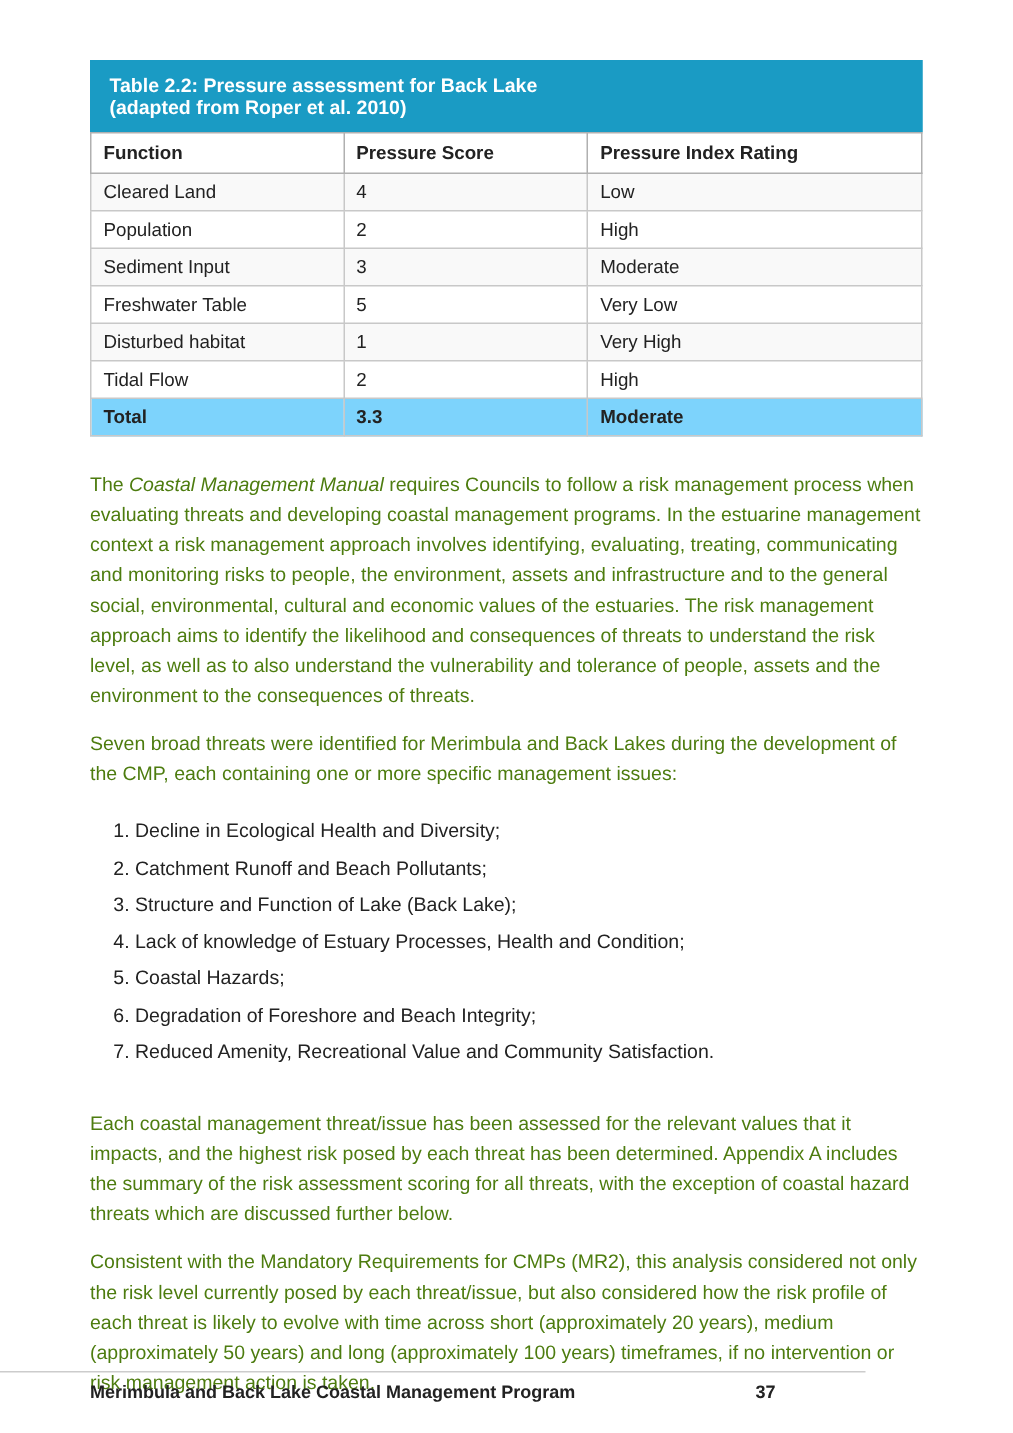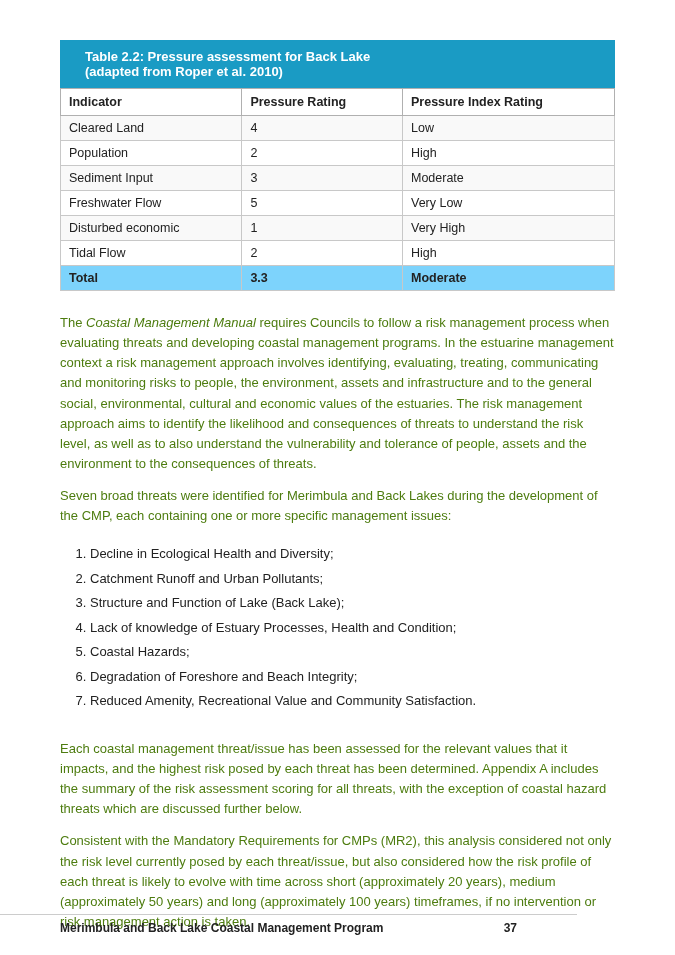--- a/index.html
+++ b/index.html
@@ -15,21 +15,21 @@
 
     
     .table-container {
       margin-bottom: 22px;
     }
     .table-title {
       background: #1a9bc4;
       color: #fff;
       font-weight: bold;
       font-size: 13px;
-      padding: 8px 24px;
+      padding: 8px 12px;
       border: 1.5px solid #1a9bc4;
     }
     table {
       width: 100%;
       border-collapse: collapse;
       border: 1.5px solid #b0b0b0;
       border-top: none;
     }
     table thead tr th {
       background: #fff;
@@ -100,48 +100,48 @@
 <body>
 
 <div class="table-container">
   <div class="table-title">
     <span>Table 2.2: Pressure assessment for Back Lake</span><br>
     <span>(adapted from Roper et al. 2010)</span>
   </div>
   <table>
     <thead>
       <tr>
-        <th>Indicator</th>
-        <th>Pressure Rating</th>
+        <th>Function</th>
+        <th>Pressure Score</th>
         <th>Pressure Index Rating</th>
       </tr>
     </thead>
     <tbody id="table-body">
     <tr>
           <td>Cleared Land</td>
           <td>4</td>
           <td>Low</td>
         </tr>
         <tr>
           <td>Population</td>
           <td>2</td>
           <td>High</td>
         </tr>
         <tr>
           <td>Sediment Input</td>
           <td>3</td>
           <td>Moderate</td>
         </tr>
         <tr>
-          <td>Freshwater Flow</td>
+          <td>Freshwater Table</td>
           <td>5</td>
           <td>Very Low</td>
         </tr>
         <tr>
-          <td>Disturbed economic</td>
+          <td>Disturbed habitat</td>
           <td>1</td>
           <td>Very High</td>
         </tr>
         <tr>
           <td>Tidal Flow</td>
           <td>2</td>
           <td>High</td>
         </tr>
         <tr class="total-row">
           <td>Total</td>
@@ -153,21 +153,21 @@
 </div>
 
 <p class="body-text">
   The <em>Coastal Management Manual</em> requires Councils to follow a risk management process when evaluating threats and developing coastal management programs. In the estuarine management context a risk management approach involves identifying, evaluating, treating, communicating and monitoring risks to people, the environment, assets and infrastructure and to the general social, environmental, cultural and economic values of the estuaries. The risk management approach aims to identify the likelihood and consequences of threats to understand the risk level, as well as to also understand the vulnerability and tolerance of people, assets and the environment to the consequences of threats.
 </p>
 
 <p class="body-text">Seven broad threats were identified for Merimbula and Back Lakes during the development of the CMP, each containing one or more specific management issues:</p>
 
 <ol class="threat-list" id="threat-list">
 <li>Decline in Ecological Health and Diversity;</li>
-    <li>Catchment Runoff and Urban Pollutants;</li>
+    <li>Catchment Runoff and Beach Pollutants;</li>
     <li>Structure and Function of Lake (Back Lake);</li>
     <li>Lack of knowledge of Estuary Processes, Health and Condition;</li>
     <li>Coastal Hazards;</li>
     <li>Degradation of Foreshore and Beach Integrity;</li>
     <li>Reduced Amenity, Recreational Value and Community Satisfaction.</li>
   </ol>
 
 <div class="spacer"></div>
 
 <p class="body-text">Each coastal management threat/issue has been assessed for the relevant values that it impacts, and the highest risk posed by each threat has been determined. Appendix A includes the summary of the risk assessment scoring for all threats, with the exception of coastal hazard threats which are discussed further below.</p>

